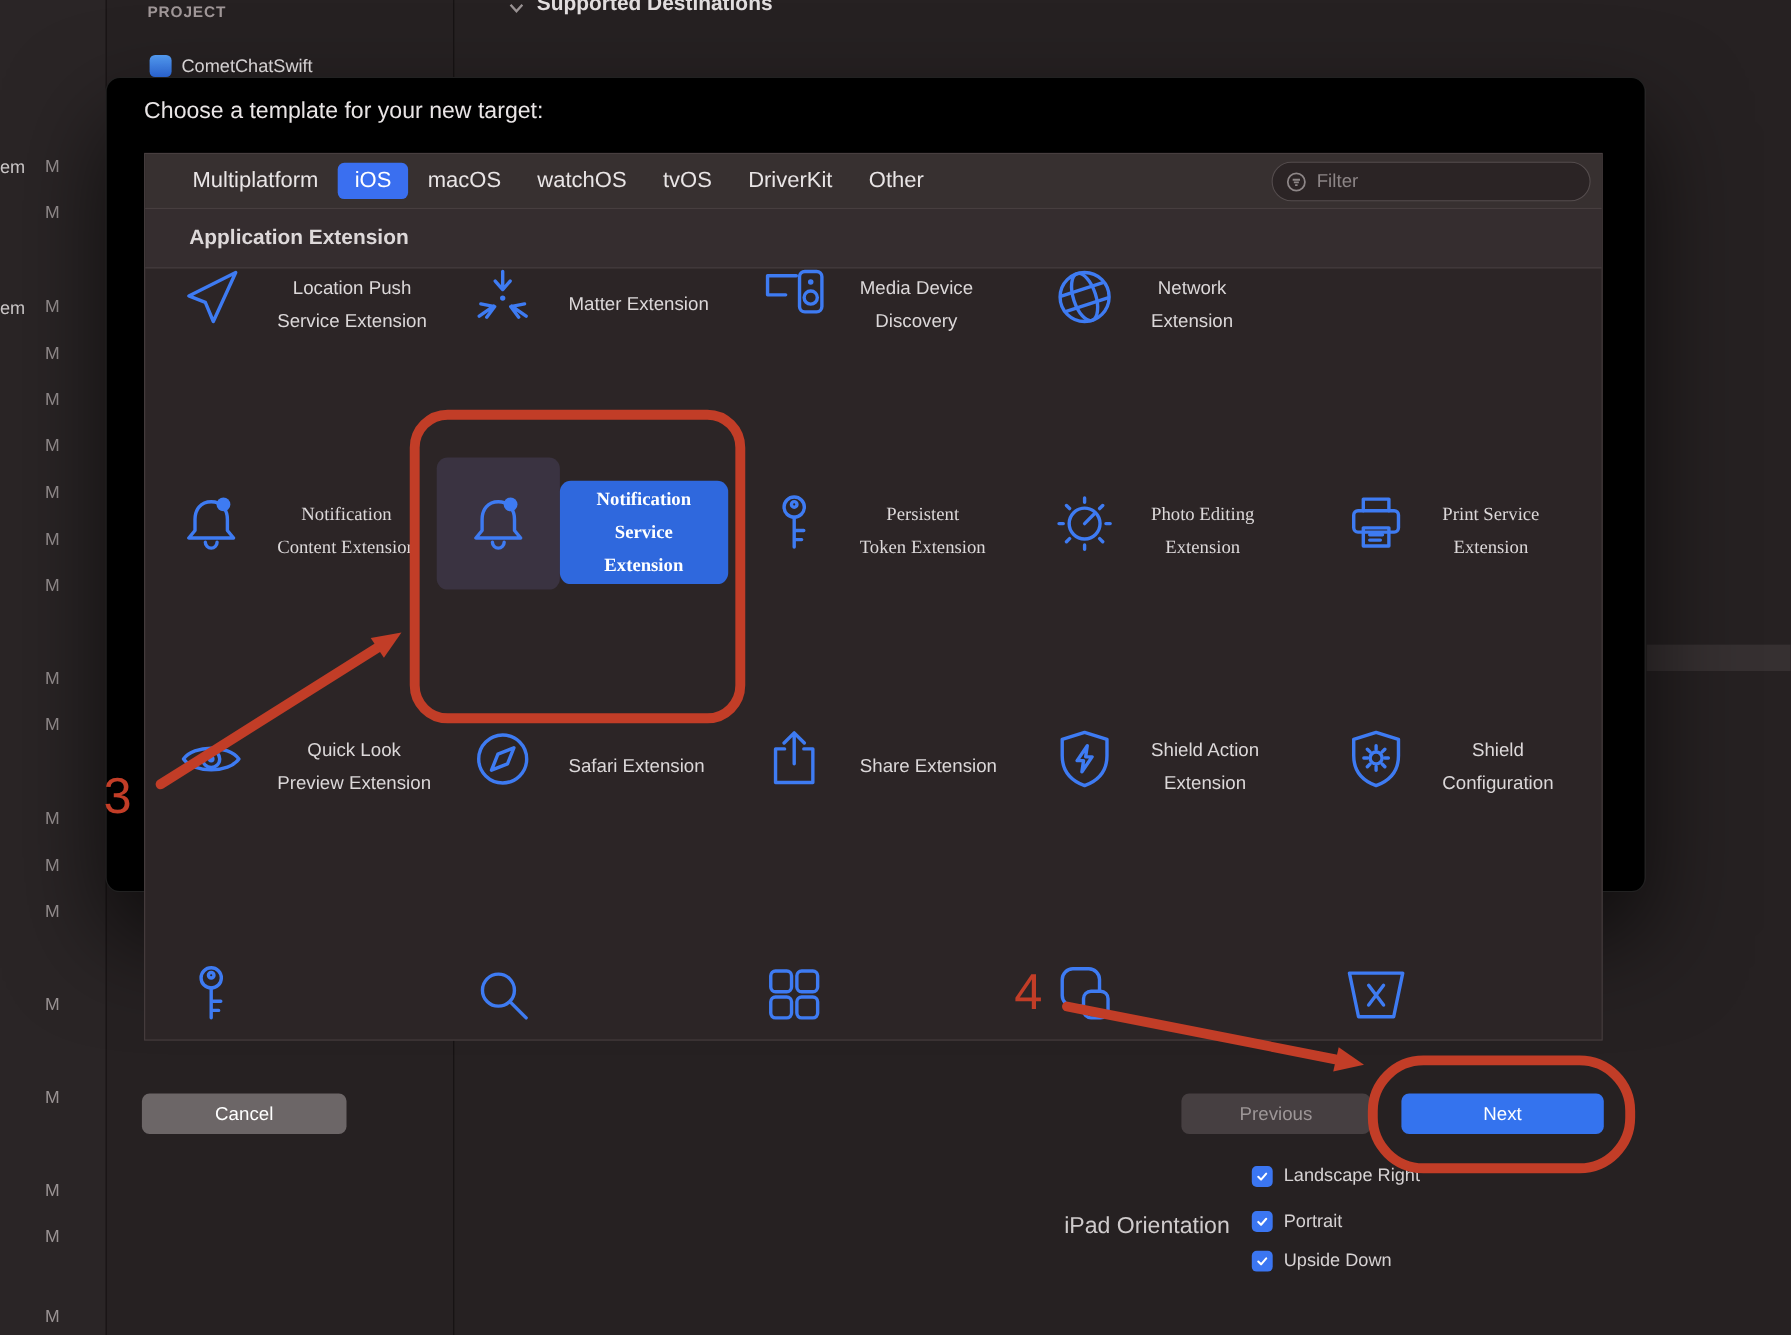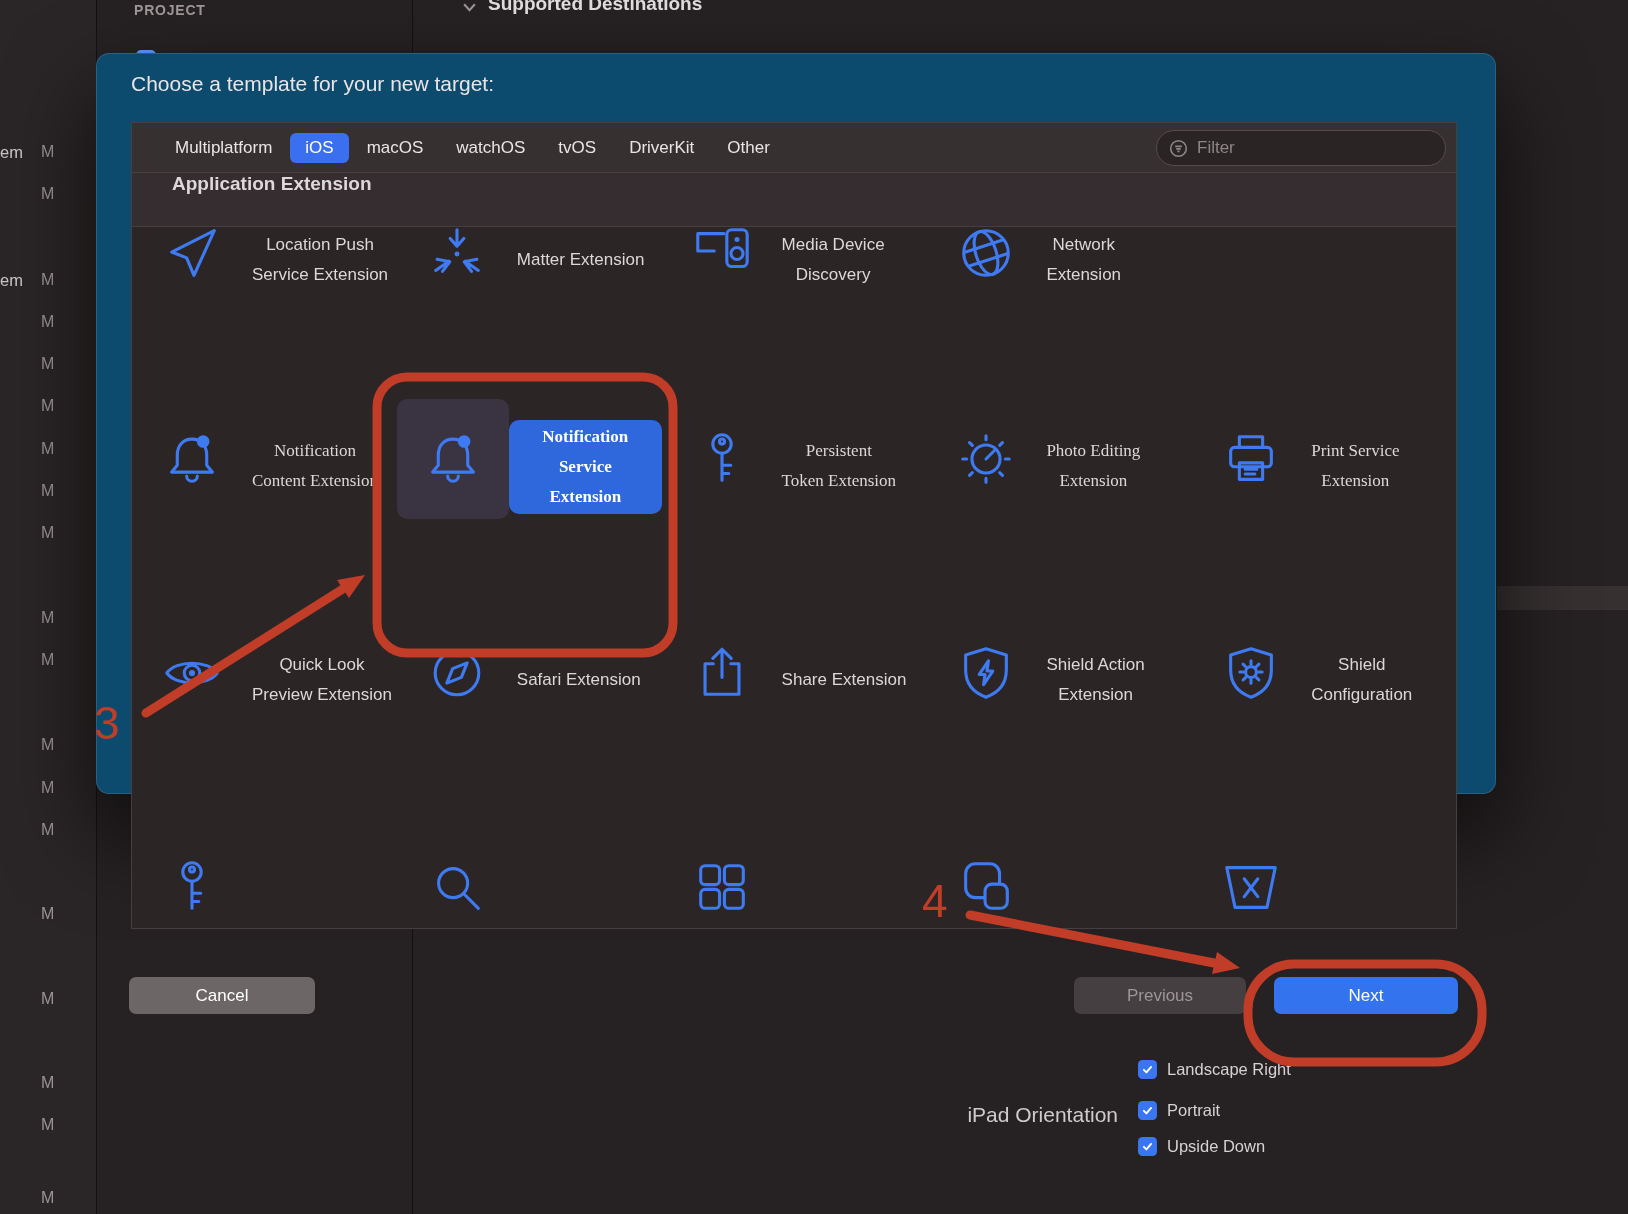--- a/index.html
+++ b/index.html
@@ -19,35 +19,35 @@
   #supdest{position:absolute;left:462px;top:-8px;display:flex;align-items:center;gap:11px;color:#e2dedf;font-size:19px;font-weight:700}
   #supdest svg{width:15px;height:15px;stroke:#9a9394;stroke-width:2;fill:none;margin-top:8px}
   .bgband{position:absolute;left:1497px;width:131px;height:24px;background:#363031}
   #ipad-orient{position:absolute;top:1103px;left:860px;width:258px;text-align:right;color:#cfcbcc;font-size:21px}
   .orow{position:absolute;left:1138px;display:flex;align-items:center;gap:10px}
   .cb{width:19px;height:19px;border-radius:4.5px;background:#3b76f2;display:flex;align-items:center;justify-content:center;flex:0 0 auto}
   .cb svg{width:13px;height:13px;stroke:#fff;stroke-width:2.6;fill:none;stroke-linecap:round;stroke-linejoin:round}
   .olabel{color:#d6d2d3;font-size:16.5px;white-space:nowrap}
 
   
-  #dialog{position:absolute;left:96px;top:53px;width:1400px;height:741px;background:#0c4a6e;
+  #dialog{position:absolute;left:96px;top:70px;width:1400px;height:741px;background:#000000;
     border-radius:13px;border:1px solid rgba(255,255,255,.13);box-shadow:0 40px 90px rgba(0,0,0,.65);z-index:10}
   #dlg-title{position:absolute;left:34px;top:18px;font-size:21px;color:#e9e5e6}
   #panel{position:absolute;left:34px;top:68px;width:1326px;height:807px;border:1px solid #473e3f;background:#2c2526}
   #tabbar{position:absolute;left:0;top:0;width:100%;height:50px;background:#373030;border-bottom:1px solid #473e3f;
     display:flex;align-items:center;padding-left:28px}
-  .tab{color:#e9e5e6;font-size:17px;padding:5px 15px;border-radius:6px;margin-right:3px;white-space:nowrap}
+  .tab{color:#e9e5e6;font-size:20px;padding:5px 15px;border-radius:6px;margin-right:3px;white-space:nowrap}
   .tab.selected{background:#3a6ff0;color:#fff}
   #filter-field{position:absolute;right:10px;top:7px;width:290px;height:36px;border-radius:18px;border:1px solid #544c4d;
     background:#2b2425;display:flex;align-items:center;gap:9px;padding:0 12px}
   #filter-field svg{width:19px;height:19px;stroke:#8d8687;stroke-width:1.7;fill:none;flex:0 0 auto}
   #filter-field input{background:transparent;border:none;outline:none;color:#d6d2d3;font-size:17px;width:100%;font-family:inherit}
   #filter-field input::placeholder{color:#8d8687}
   #sectionbar{position:absolute;left:0;top:50px;width:100%;height:54px;background:#352d2f;border-bottom:1px solid #473e3f;
-    display:flex;padding-left:40px}
+    display:flex;align-items:center;padding-left:40px}
   #section-title{font-size:19px;font-weight:700;color:#ddd8d9}
   #grid{position:absolute;left:0;top:104px;width:100%;height:701px;overflow:hidden}
   .grid-row{position:absolute;left:0;right:0;display:flex}
   .cell{width:20%;display:flex;flex-direction:row;align-items:center}
   .icon-box{width:120px;height:120px;border-radius:10px;display:flex;align-items:center;justify-content:center;color:#3e7bf2}
   .icon-box.tile{background:#3a3341}
   .icon-box svg{width:62px;height:62px}
   .tpl-label{margin-top:14px;font-size:17px;line-height:30px;color:#dcd8d9;text-align:center;white-space:pre-line}
   .tpl-label.pill{margin-top:16px;background:#2f68dd;color:#fff;font-weight:700;border-radius:10px;padding:2px 16px}
 

